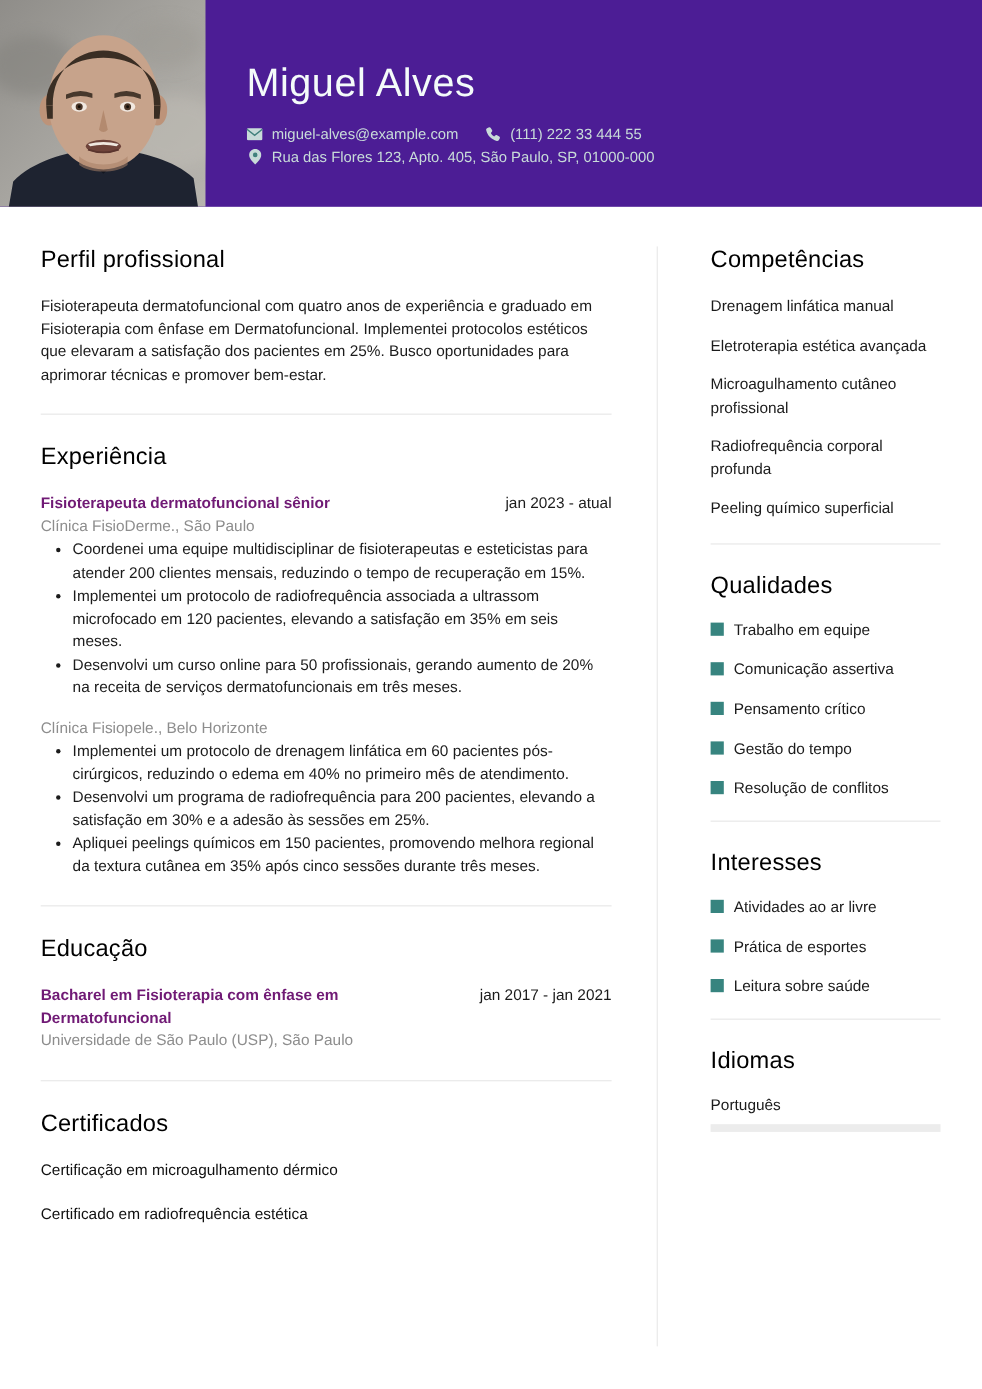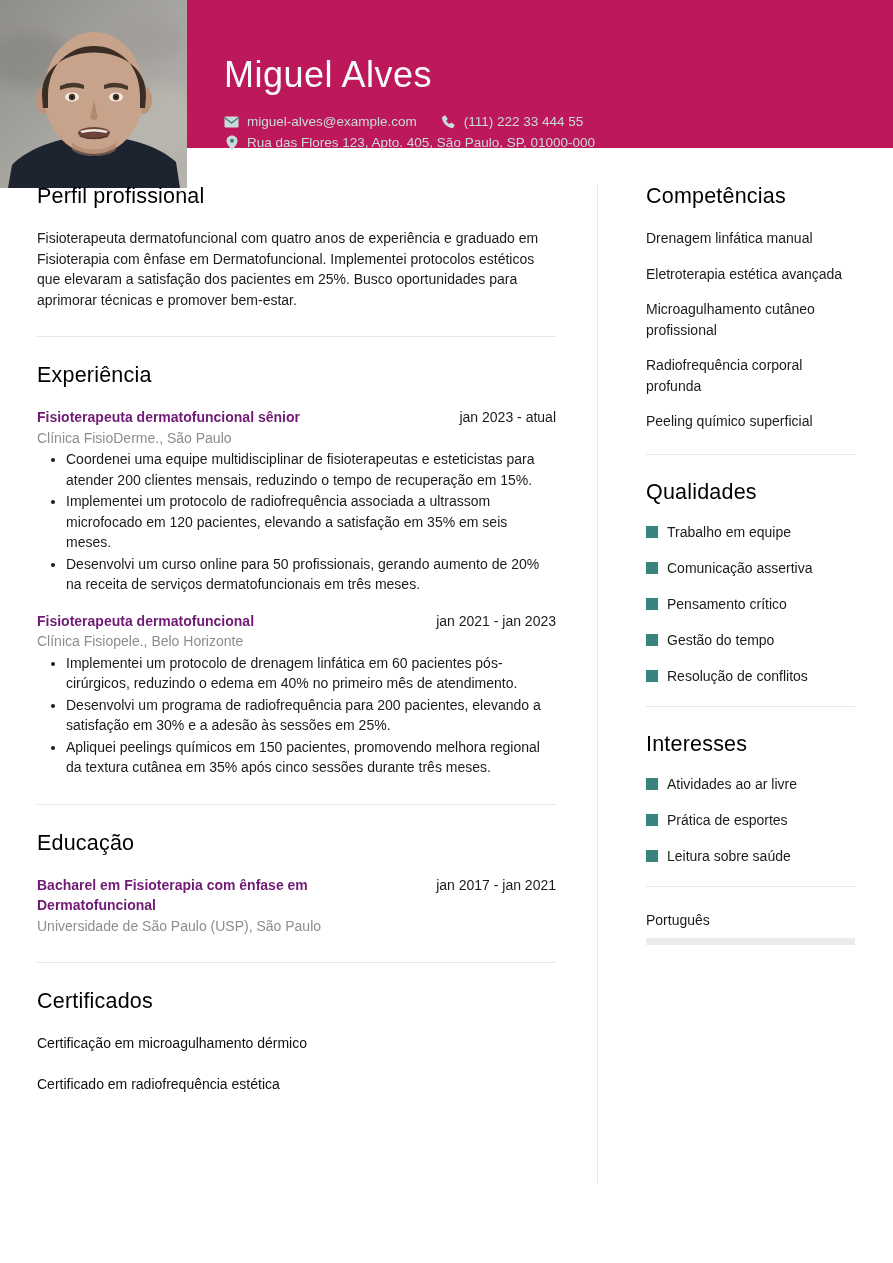--- a/index.html
+++ b/index.html
@@ -7,21 +7,21 @@
   body {
     width: 893px; height: 1263px;
     background: #ffffff;
     font-family: "Liberation Sans", "DejaVu Sans", sans-serif;
     color: #1b1b1b;
     position: relative;
     overflow: hidden;
   }
 
   
-  .header { display: flex; height: 148px; background: #be185d; }
+  .header { display: flex; height: 188px; background: #4c1d95; }
   .photo { width: 187px; height: 188px; flex: none; overflow: hidden; }
   .photo svg { display: block; }
   .header-content { padding: 54px 0 0 37px; }
   .name {
     margin: 0; color: #f4fbfa; font-size: 36px; font-weight: 400;
     line-height: 42px; letter-spacing: 0.5px;
   }
   .contact-rows { margin-top: 18px; }
   .contact-row { display: flex; gap: 24px; align-items: center; margin-top: 6px; }
   .contact-item { display: flex; align-items: center; gap: 8px; color: #c8dbd9; font-size: 13.5px; }
@@ -177,24 +177,20 @@
         </div>
         <div class="entry-org">Clínica FisioDerme., São Paulo</div>
         <ul class="job-bullets">
           <li>Coordenei uma equipe multidisciplinar de fisioterapeutas e esteticistas para atender 200 clientes mensais, reduzindo o tempo de recuperação em 15%.</li>
           <li>Implementei um protocolo de radiofrequência associada a ultrassom microfocado em 120 pacientes, elevando a satisfação em 35% em seis meses.</li>
           <li>Desenvolvi um curso online para 50 profissionais, gerando aumento de 20% na receita de serviços dermatofuncionais em três meses.</li>
         </ul>
       </div>
 
       <div class="job">
-        <div class="entry-header">
-          <span class="entry-title">Fisioterapeuta dermatofuncional</span>
-          <span class="entry-date">jan 2021 - jan 2023</span>
-        </div>
         <div class="entry-org">Clínica Fisiopele., Belo Horizonte</div>
         <ul class="job-bullets">
           <li>Implementei um protocolo de drenagem linfática em 60 pacientes pós-cirúrgicos, reduzindo o edema em 40% no primeiro mês de atendimento.</li>
           <li>Desenvolvi um programa de radiofrequência para 200 pacientes, elevando a satisfação em 30% e a adesão às sessões em 25%.</li>
           <li>Apliquei peelings químicos em 150 pacientes, promovendo melhora regional da textura cutânea em 35% após cinco sessões durante três meses.</li>
         </ul>
       </div>
     </div>
 
     <div class="left-section">
@@ -261,20 +257,21 @@
           <span class="sq"></span>
           <span>Prática de esportes</span>
         </div>
       <div class="bullet-item">
           <span class="sq"></span>
           <span>Leitura sobre saúde</span>
         </div>
     </div>
 
     <div class="side-section last">
+      <h2 class="section-title">Idiomas</h2>
       <div>
         <p class="language-name">Português</p>
         <div class="language-bar"></div>
       </div>
     </div>
 
   </div>
 </div>
 
 </body></html>

